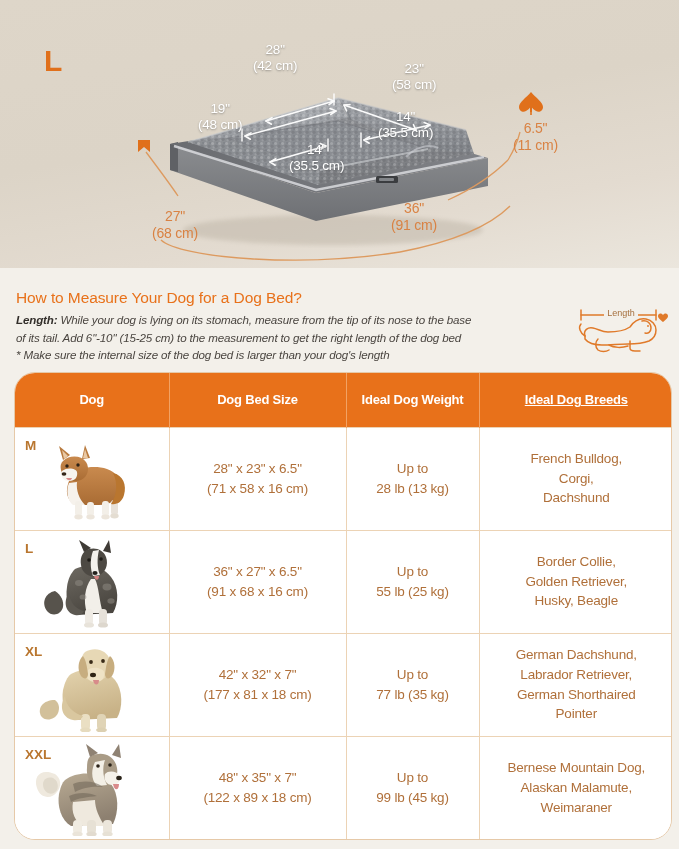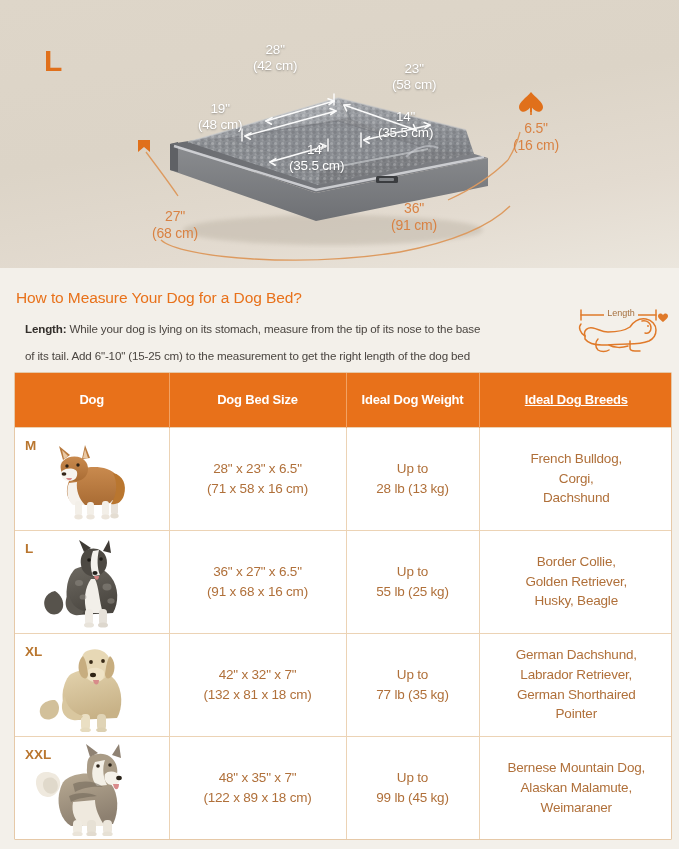--- a/index.html
+++ b/index.html
@@ -105,36 +105,36 @@
   #info-body {
     position:absolute;
     left: 16px; top: 43px;
     width: 548px;
     font-size: 11.6px;
     line-height: 1.52;
     color: #4a4540;
     letter-spacing: -.15px;
   }
   #info-body .lead { font-weight: 700; color:#332f2b; }
-  #info-body p { margin:9px; }
+  #info-body p { margin:0;font-style:italic; }
 
   #dog-icon {
     position:absolute;
     left: 576px; top: 28px;
     width: 98px; height: 62px;
   }
   #dog-icon svg { display:block; width:100%; height:100%; }
 
   
   #table-wrap {
     position: absolute;
     left: 14px; top: 372px;
     width: 658px;
     border: 1px solid #e6c9a8;
-    border-radius: 1px;
+    border-radius: 21px;
     overflow: hidden;
     background: #ffffff;
   }
 
   table#size-table {
     width: 100%;
     border-collapse: collapse;
     table-layout: fixed;
   }
 
@@ -351,31 +351,32 @@
     <div class="dim-orange" id="dim-27">
       <span>27"</span>
       <span class="d2">(68 cm)</span>
     </div>
     <div class="dim-orange" id="dim-36">
       <span>36"</span>
       <span class="d2">(91 cm)</span>
     </div>
     <div class="dim-orange" id="dim-65">
       <span>6.5"</span>
-      <span class="d2">(16 cm)</span>
+      <span class="d2">(11 cm)</span>
     </div>
   </div>
 
   <div id="info">
 
     <div id="info-title">How to Measure Your Dog for a Dog Bed?</div>
 
     <div id="info-body">
       <p><span class="lead">Length:</span><span> While your dog is lying on its stomach, measure from the tip of its nose to the base</span></p>
       <p>of its tail. Add 6"-10" (15-25 cm) to the measurement to get the right length of the dog bed</p>
+      <p>* Make sure the internal size of the dog bed is larger than your dog's length</p>
     </div>
 
     <div id="dog-icon">
       <svg viewBox="0 0 98 62" xmlns="http://www.w3.org/2000/svg">
         <g fill="none" stroke="#e07a2a" stroke-width="1.5" stroke-linecap="round" stroke-linejoin="round">
 
           <path d="M 5,14 L 5,24"></path>
           <path d="M 5,19 L 80,19"></path>
           <path d="M 80,14 L 80,24"></path>
 
@@ -588,21 +589,21 @@
                 <rect x="66" y="76" width="9" height="16" rx="4" fill="#e0d4b6"></rect>
                 <ellipse cx="54.5" cy="92" rx="5.4" ry="2.6" fill="#e6dbbe"></ellipse>
                 <ellipse cx="70.5" cy="92" rx="5.4" ry="2.6" fill="#dcd0b1"></ellipse>
 
                 <path d="M 34,58 C 28,68 31,80 42,82 C 47,83 51,81 52,78 C 42,75 35,68 34,58 Z" fill="#d9c79f"></path>
               </svg>
             </span>
           </td>
           <td>
             <span class="cell-l1">42" x 32" x 7"</span>
-            <span class="cell-l2">(132 x 81 x 18 cm)</span>
+            <span class="cell-l2">(177 x 81 x 18 cm)</span>
           </td>
           <td>
             <span class="cell-l1">Up to</span>
             <span class="cell-l2">77 lb (35 kg)</span>
           </td>
           <td>
             <span class="cell-l1">German Dachshund,</span>
             <span class="cell-l2">Labrador Retriever,</span>
             <span class="cell-l3">German Shorthaired</span>
             <span class="cell-l4">Pointer</span>

